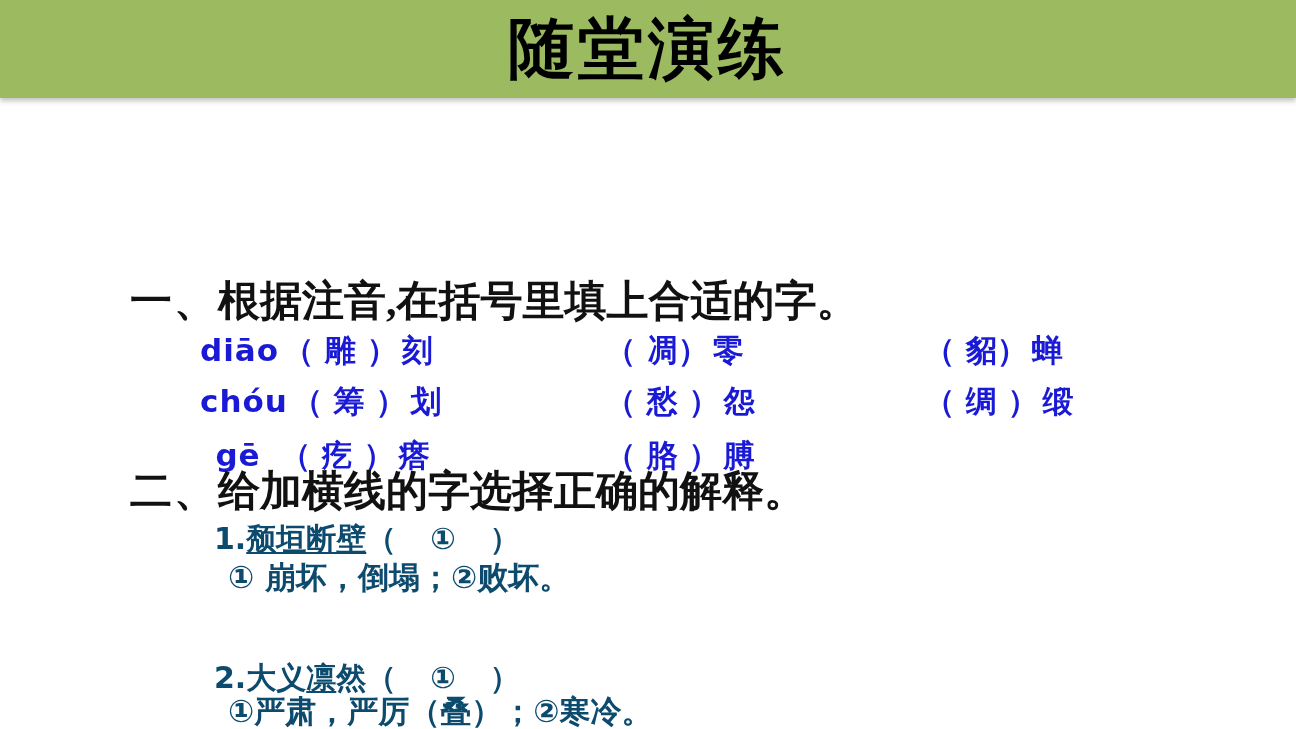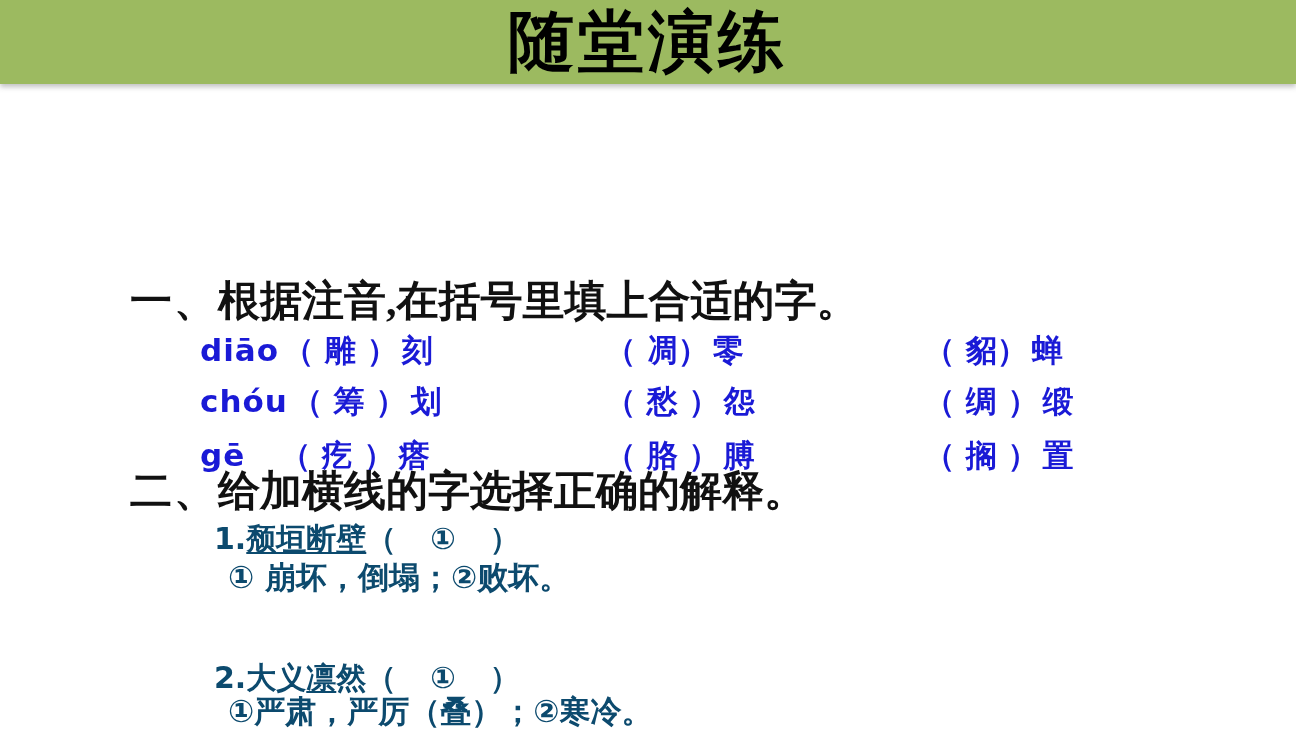--- a/index.html
+++ b/index.html
@@ -14,21 +14,21 @@
     overflow: hidden;
     position: relative;
   }
 
   
   .banner {
     position: absolute;
     left: 0;
     top: 0;
     width: 1296px;
-    height: 84px;
+    height: 98px;
     background: #9cba60;
     display: flex;
     align-items: center;
     justify-content: center;
     box-shadow: 0 3px 5px rgba(120,120,120,0.45);
   }
   .banner-title {
     font-family: "DejaVu Sans", "Liberation Sans", sans-serif;
     font-size: 66px;
     font-weight: 700;
@@ -85,21 +85,21 @@
     position: absolute;
     white-space: nowrap;
   }
   .cell-a { left: 0px; }
   .cell-b { left: 401px; }
   .cell-c { left: 720px; }
 
   .pinyin {
     display: inline-block;
     min-width: 76px;
-    text-align: left;
+    text-align: center;
     font-family: "DejaVu Sans", "Liberation Sans", sans-serif;
     letter-spacing: 1px;
   }
   .answer-char {
     display: inline-block;
     padding: 0 4px;
   }
 
   
   .q-line {
@@ -160,23 +160,20 @@
     </span>
   </div>
 
   <div class="fill-row" id="fill-row-3">
     <span class="fill-cell cell-a">
       <span class="pinyin">gē</span><span class="answer-char">（ 疙 ）</span><span>瘩</span>
     </span>
     <span class="fill-cell cell-b">
       <span class="answer-char">（ 胳 ）</span><span>膊</span>
     </span>
-    <span class="fill-cell cell-c">
-      <span class="answer-char">（ 搁 ）</span><span>置</span>
-    </span>
   </div>
 
   <div class="section-heading" id="heading-two">
     <span class="num">二、</span><span>给加横线的字选择正确的解释。</span>
   </div>
 
   <div class="q-line" id="q-item-1">
     <span>1.</span><span class="underlined">颓垣断壁</span><span class="paren-gap">（　①　）</span>
   </div>
 

